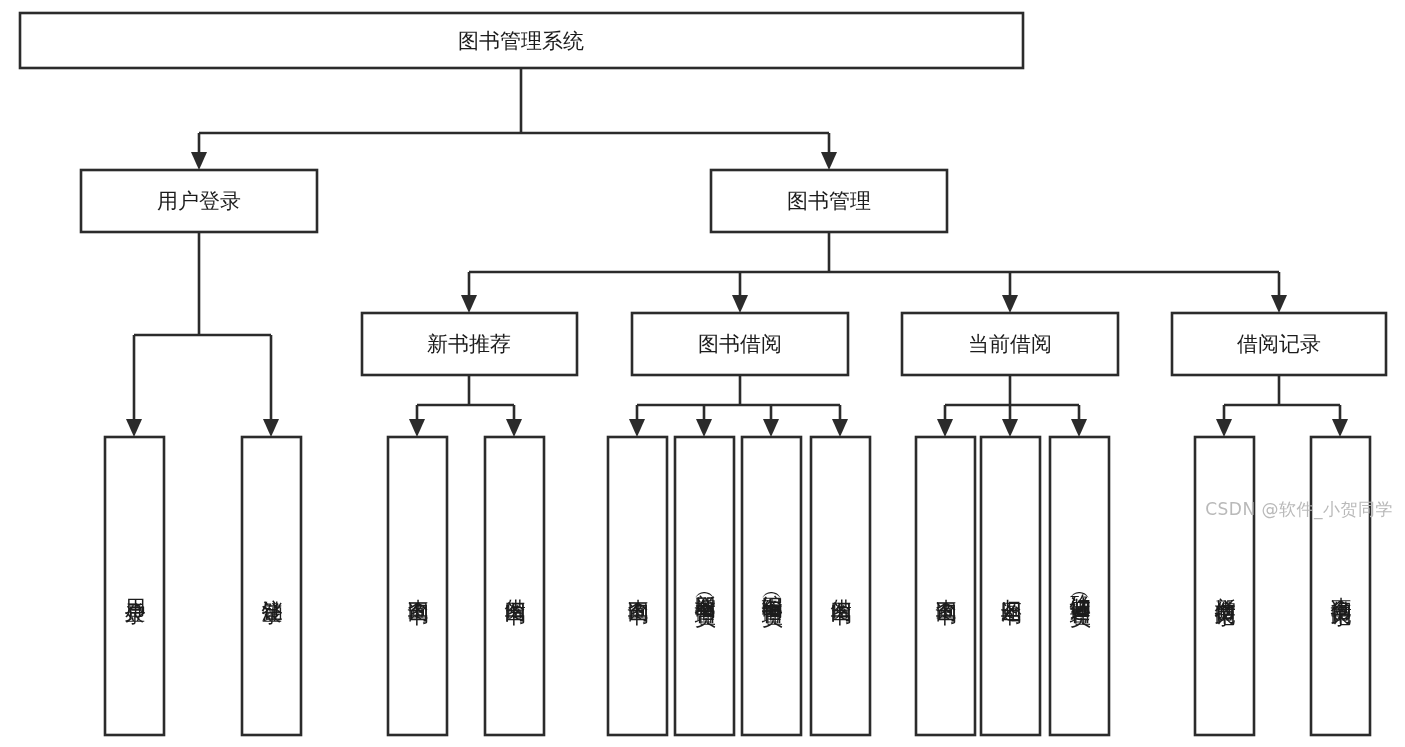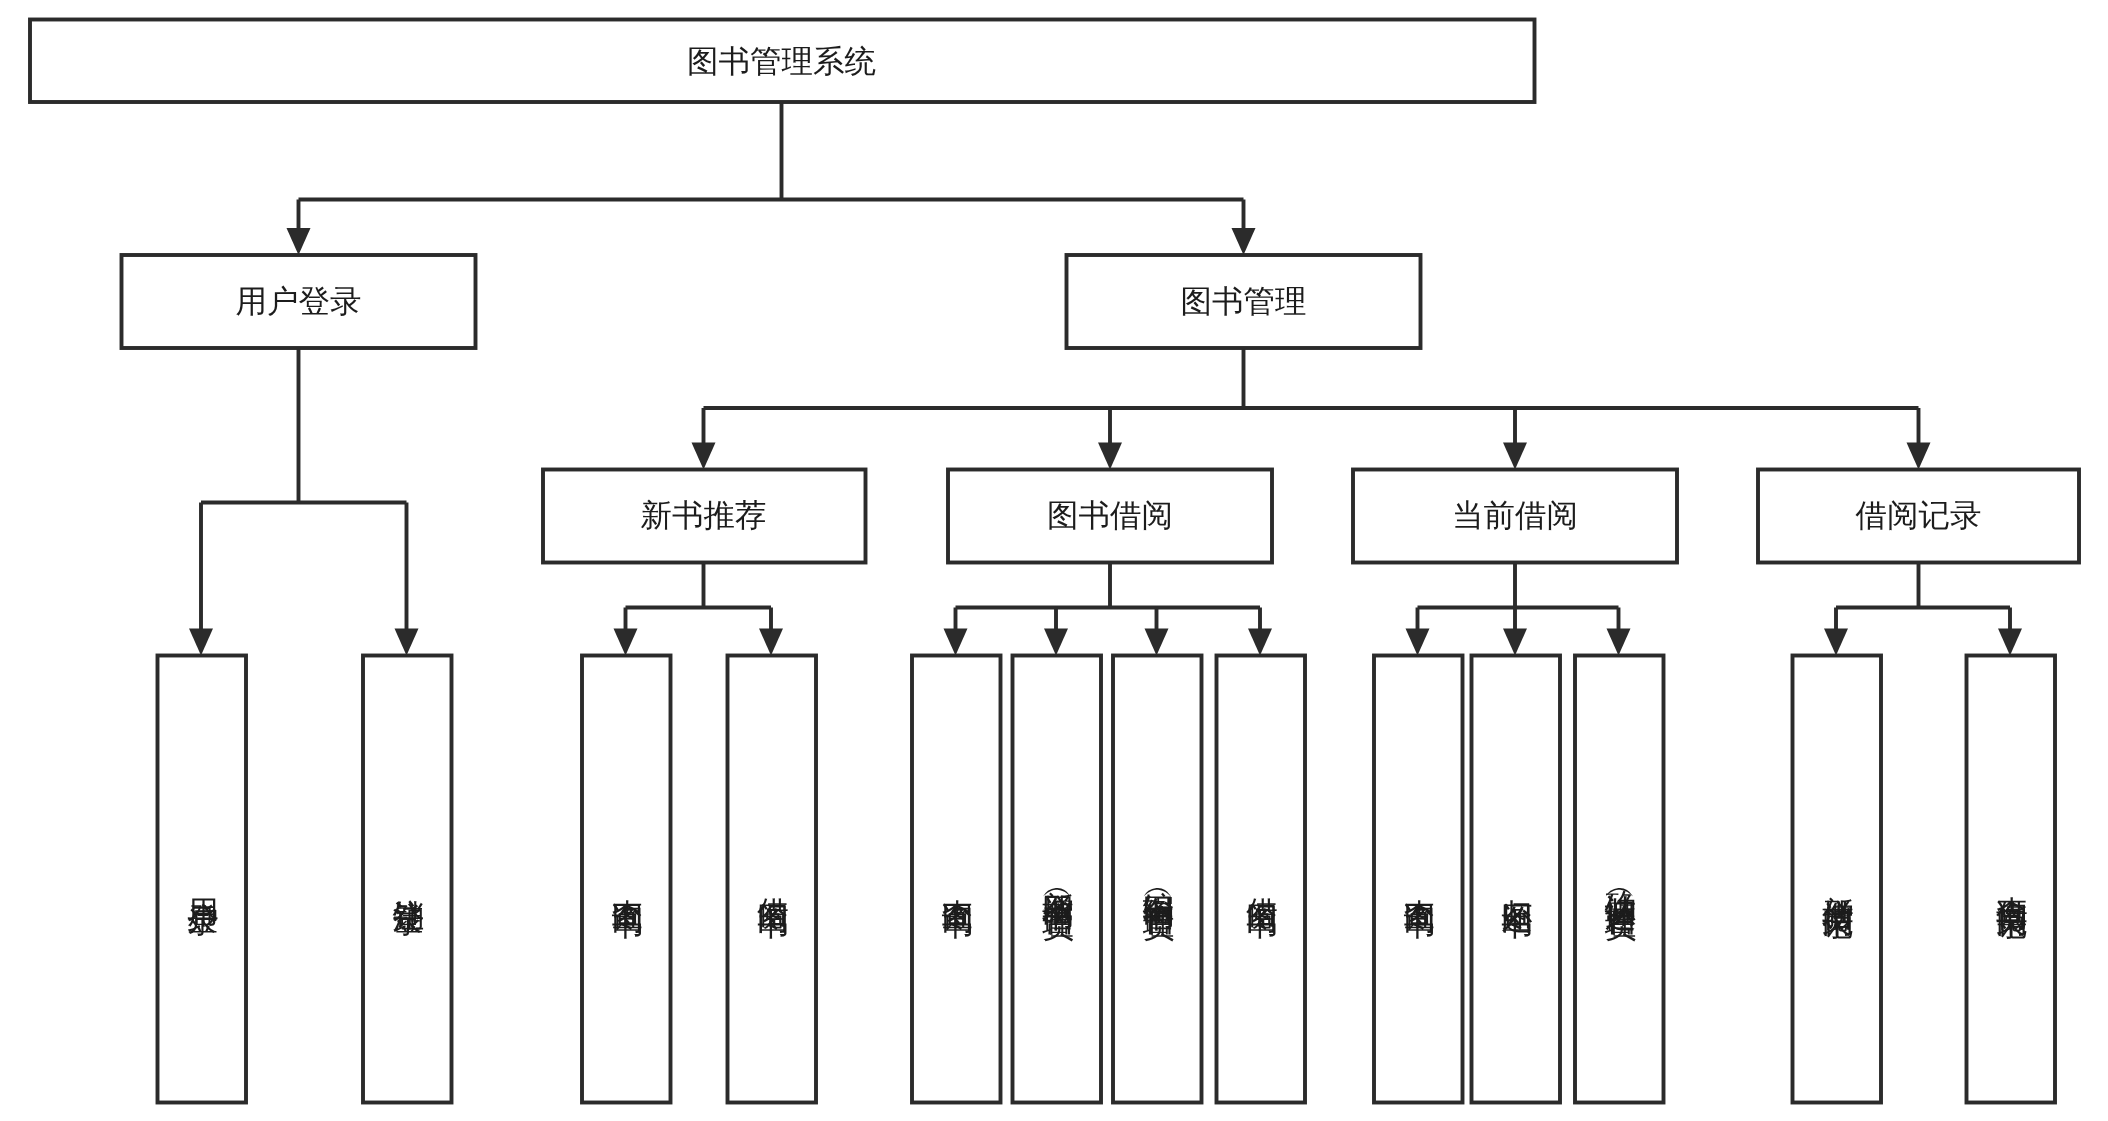--- a/index.html
+++ b/index.html
@@ -209,14 +209,15 @@
   <div class="leaf-label" style="left:608px; top:437px; width:59px; height:298px;">查询图书</div>
   <div class="leaf-label" style="left:675px; top:437px; width:59px; height:298px;">新增图书（管理员）</div>
   <div class="leaf-label" style="left:742px; top:437px; width:59px; height:298px;">编辑图书（管理员）</div>
   <div class="leaf-label" style="left:811px; top:437px; width:59px; height:298px;">借阅图书</div>
   <div class="leaf-label" style="left:916px; top:437px; width:59px; height:298px;">查询图书</div>
   <div class="leaf-label" style="left:981px; top:437px; width:59px; height:298px;">归还图书</div>
   <div class="leaf-label" style="left:1050px; top:437px; width:59px; height:298px;">确认归还（管理员）</div>
   <div class="leaf-label" style="left:1195px; top:437px; width:59px; height:298px;">新增借阅记录</div>
   <div class="leaf-label" style="left:1311px; top:437px; width:59px; height:298px;">查询借阅记录</div>
 
+  <div class="watermark">CSDN @软件_小贺同学</div>
 
 </div>
 
 </body></html>

